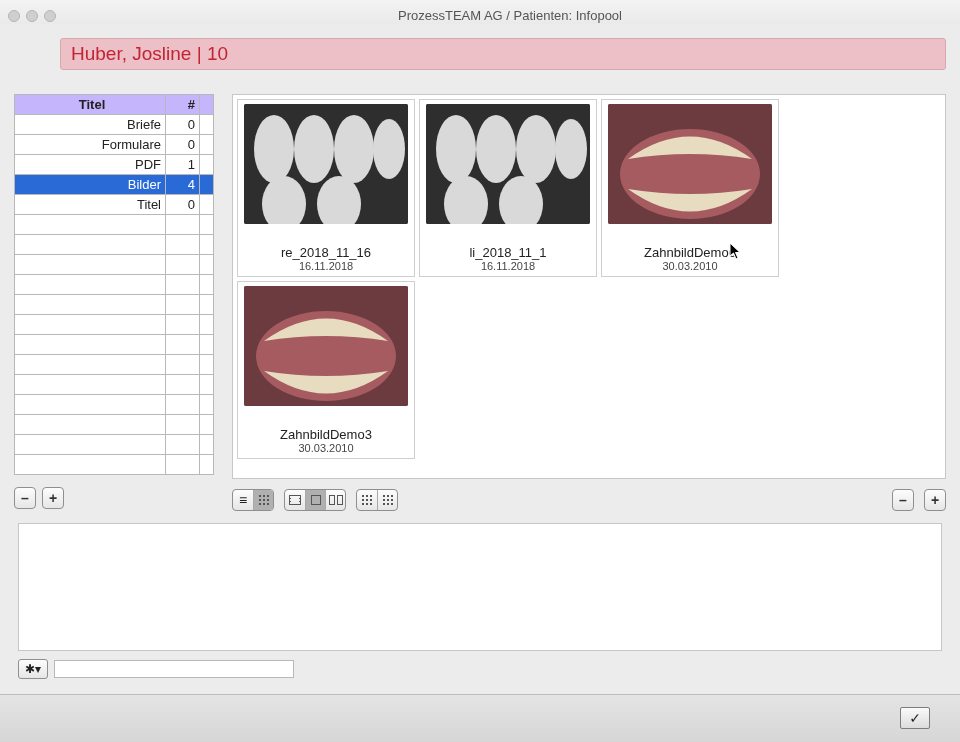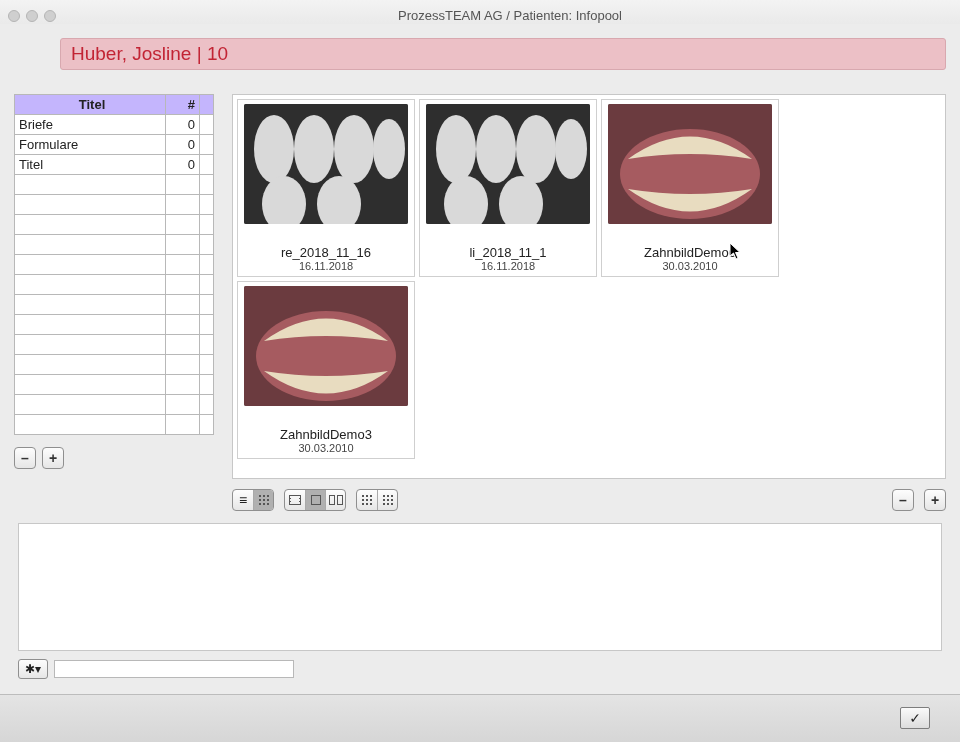--- a/index.html
+++ b/index.html
@@ -16,21 +16,21 @@
   .client { position:absolute; top:24px; left:0; right:0; bottom:48px; background:#ececec; padding:14px 14px 0 14px; }
 
   .patient-banner { background:#ecc0c6; border:1px solid #d8a8af; border-radius:3px; padding:4px 10px; margin:0 0 24px 46px; }
   .patient-banner span { color:#c22434; font-size:19px; font-weight:normal; }
 
   .cols { display:flex; gap:18px; }
 
   
   .left { width:200px; }
   .cat-table { width:100%; border-collapse:collapse; background:#fff; }
-  .cat-table th, .cat-table td { border:1px solid #b8b8b8; padding:2px 4px; font-size:13px; text-align:left; white-space:nowrap; }
+  .cat-table th, .cat-table td { border:1px solid #b8b8b8; padding:2px 4px; font-size:13px; text-align:right; white-space:nowrap; }
   .cat-table th { background:#c4b5fd; font-weight:bold; text-align:center;padding-left:8px; }
   .cat-table th.count, .cat-table td.count { width:34px; text-align:right; }
   .cat-table th.spare, .cat-table td.spare { width:14px; }
   .cat-table tr.selected td { background:#2a6ad6; color:#fff; }
   .cat-table tr.empty td { height:20px; }
 
   .left-buttons { margin-top:12px; display:flex; gap:6px; }
   .sqbtn { width:22px; height:22px; border:1px solid #8f8f8f; border-radius:4px; background:linear-gradient(#fdfdfd,#e6e6e6); display:flex; align-items:center; justify-content:center; font-size:14px; font-weight:bold; color:#333; cursor:pointer; }
 
   
@@ -102,20 +102,30 @@
         </thead>
         <tbody id="cat-body">
             <tr>
               <td>Briefe</td>
               <td class="count">0</td>
               <td class="spare"></td>
             </tr>
             <tr>
               <td>Formulare</td>
               <td class="count">0</td>
+              <td class="spare"></td>
+            </tr>
+            <tr>
+              <td>PDF</td>
+              <td class="count">1</td>
+              <td class="spare"></td>
+            </tr>
+            <tr class="selected">
+              <td>Bilder</td>
+              <td class="count">4</td>
               <td class="spare"></td>
             </tr>
             <tr>
               <td>Titel</td>
               <td class="count">0</td>
               <td class="spare"></td>
             </tr>
             <tr class="empty">
               <td></td>
               <td class="count"></td>

